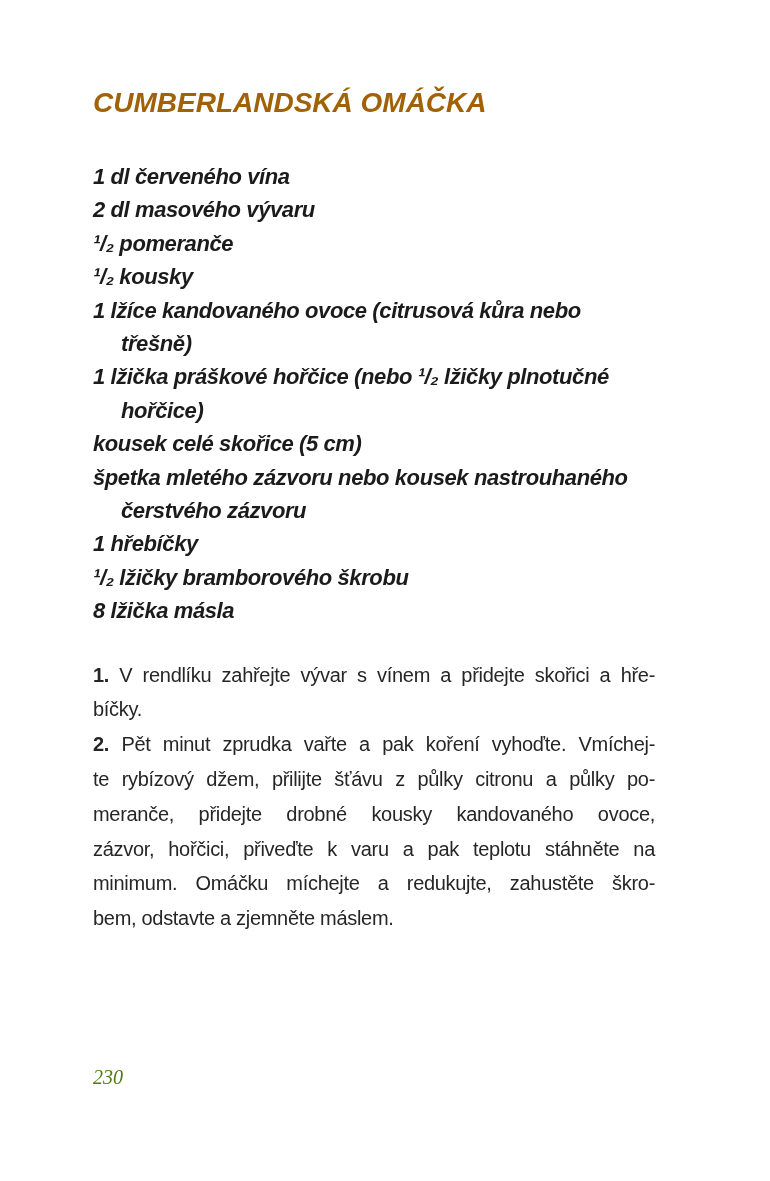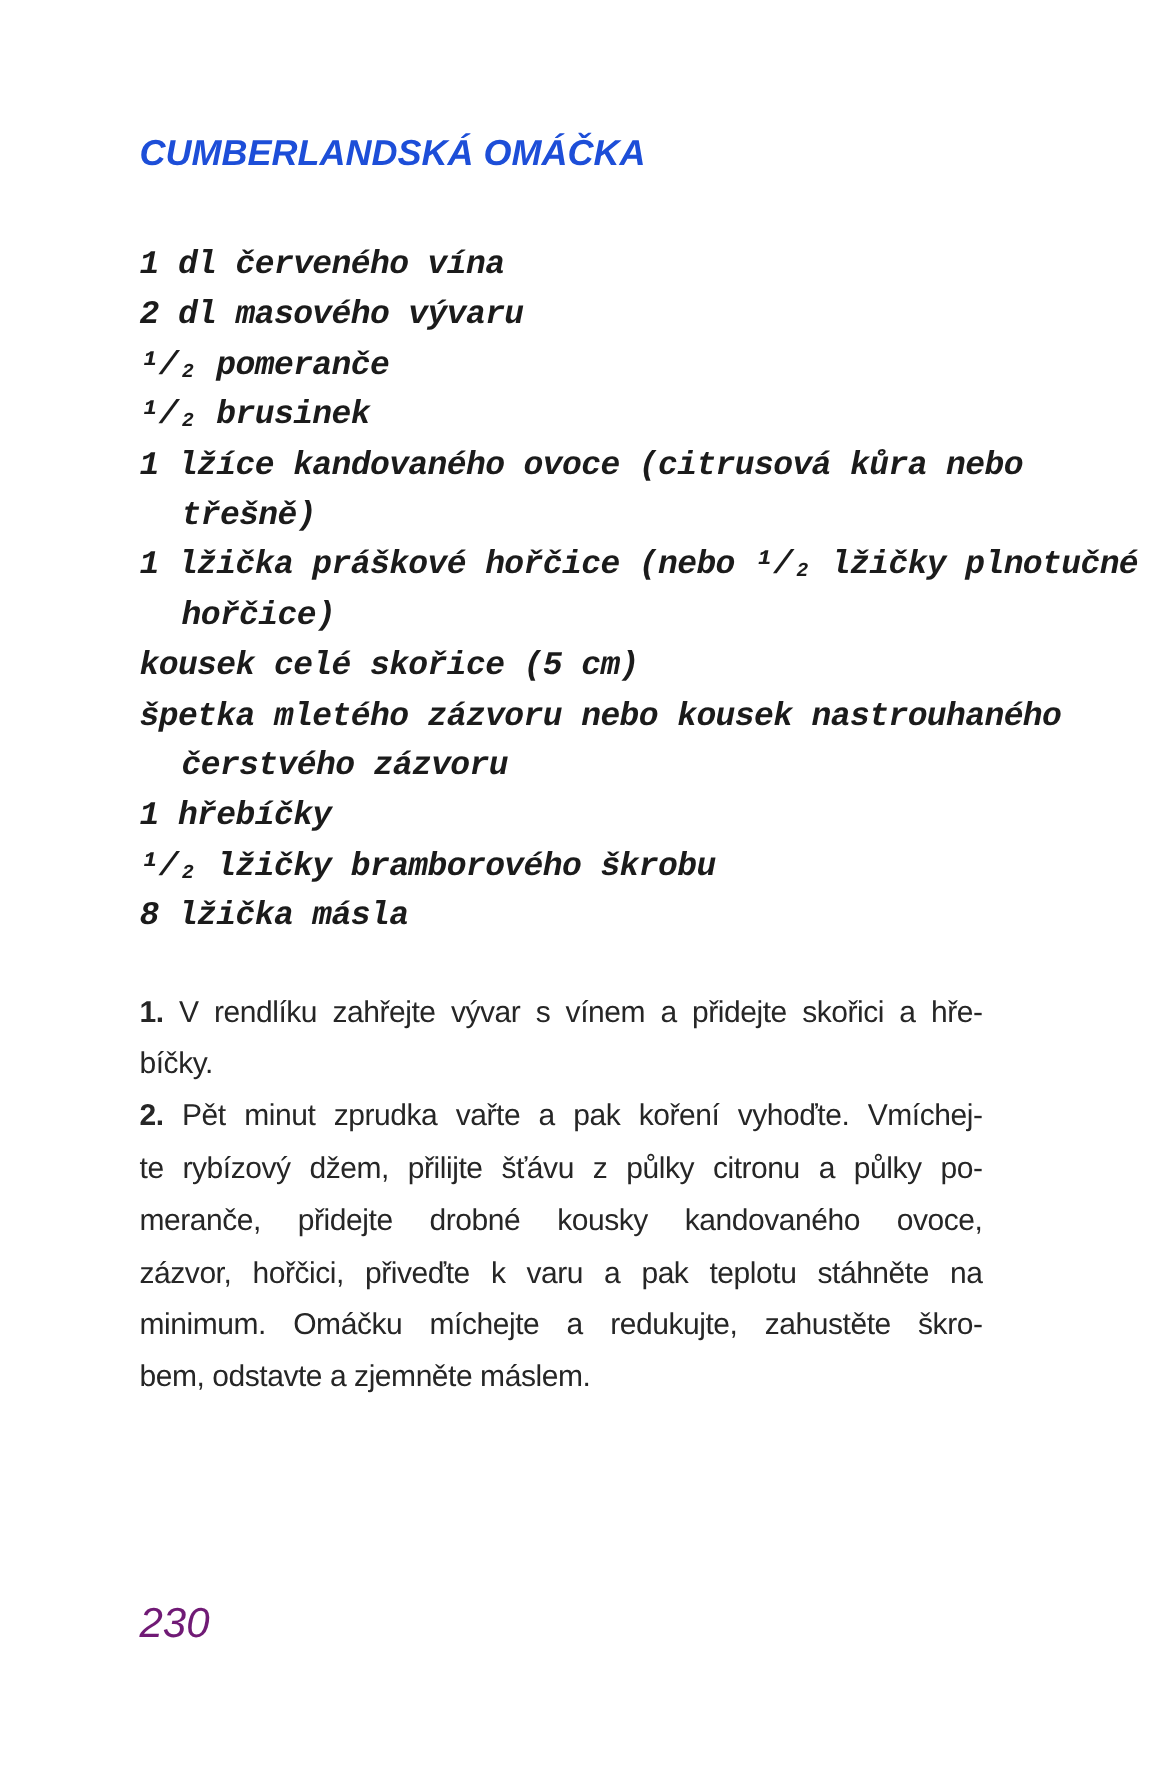--- a/index.html
+++ b/index.html
@@ -19,31 +19,31 @@
     left: 93px;
     top: 0;
     width: 562px;
     height: 100%;
   }
   .recipe-title {
     margin-top: 86px;
     font-family: "Liberation Sans", sans-serif;
     font-weight: bold;
     font-style: italic;
-    font-size: 24px;
+    font-size: 28px;
     line-height: 34px;
     letter-spacing: 0px;
-    color: #1d4ed8;
+    color: #a16207;
     white-space: nowrap;
   }
   .ingredients {
     margin-top: 40px;
   }
   .ing-line {
-    font-family: Liberation Mono, monospace;
+    font-family: Liberation Sans, sans-serif;
     font-weight: bold;
     font-style: italic;
     font-size: 22px;
     line-height: 33.4px;
     letter-spacing: -0.4px;
     color: #1b1b1b;
     white-space: nowrap;
   }
   .ing-line.indent {
     padding-left: 28px;
@@ -64,38 +64,38 @@
     text-align: justify;
     text-align-last: justify;
   }
   .step-num {
     font-weight: bold;
   }
   .page-number {
     position: absolute;
     left: 93px;
     top: 1066px;
-    font-family: Liberation Sans, sans-serif;
+    font-family: Liberation Serif, serif;
     font-style: italic;
-    font-size: 28px;
-    color: #701a75;
+    font-size: 20px;
+    color: #4d7c0f;
   }
 </style>
 </head>
 <body>
 
 <div class="page">
 
   <div class="recipe-title">CUMBERLANDSKÁ OMÁČKA</div>
 
   <div class="ingredients">
     <div class="ing-line">1 dl červeného vína</div>
     <div class="ing-line">2 dl masového vývaru</div>
     <div class="ing-line">¹/₂ pomeranče</div>
-    <div class="ing-line">¹/₂ brusinek</div>
+    <div class="ing-line">¹/₂ kousky</div>
     <div class="ing-line">1 lžíce kandovaného ovoce (citrusová kůra nebo</div>
     <div class="ing-line indent">třešně)</div>
     <div class="ing-line">1 lžička práškové hořčice (nebo ¹/₂ lžičky plnotučné</div>
     <div class="ing-line indent">hořčice)</div>
     <div class="ing-line">kousek celé skořice (5 cm)</div>
     <div class="ing-line">špetka mletého zázvoru nebo kousek nastrouhaného</div>
     <div class="ing-line indent">čerstvého zázvoru</div>
     <div class="ing-line">1 hřebíčky</div>
     <div class="ing-line">¹/₂ lžičky bramborového škrobu</div>
     <div class="ing-line">8 lžička másla</div>

